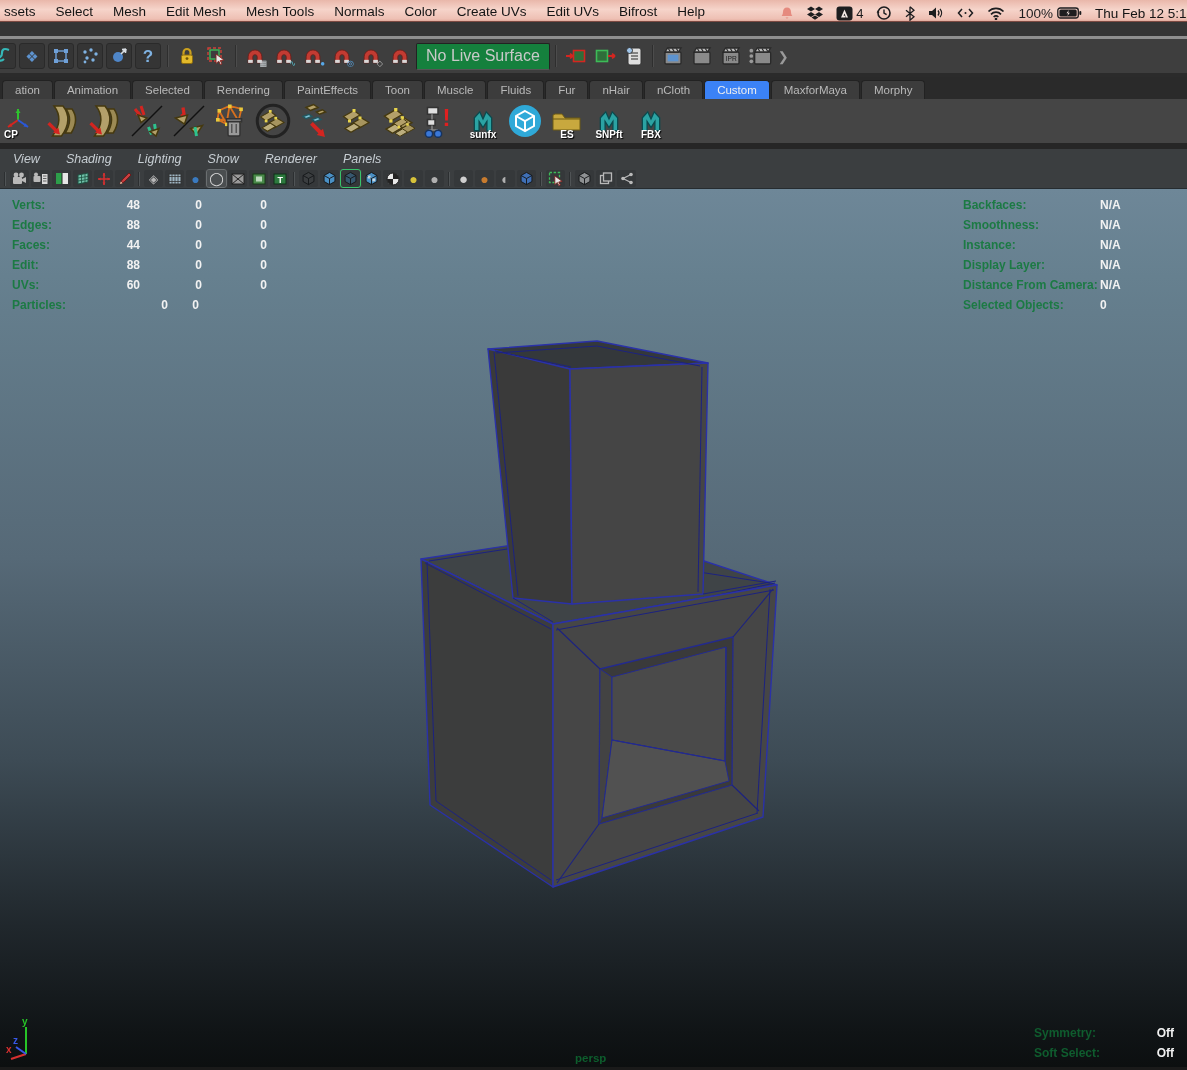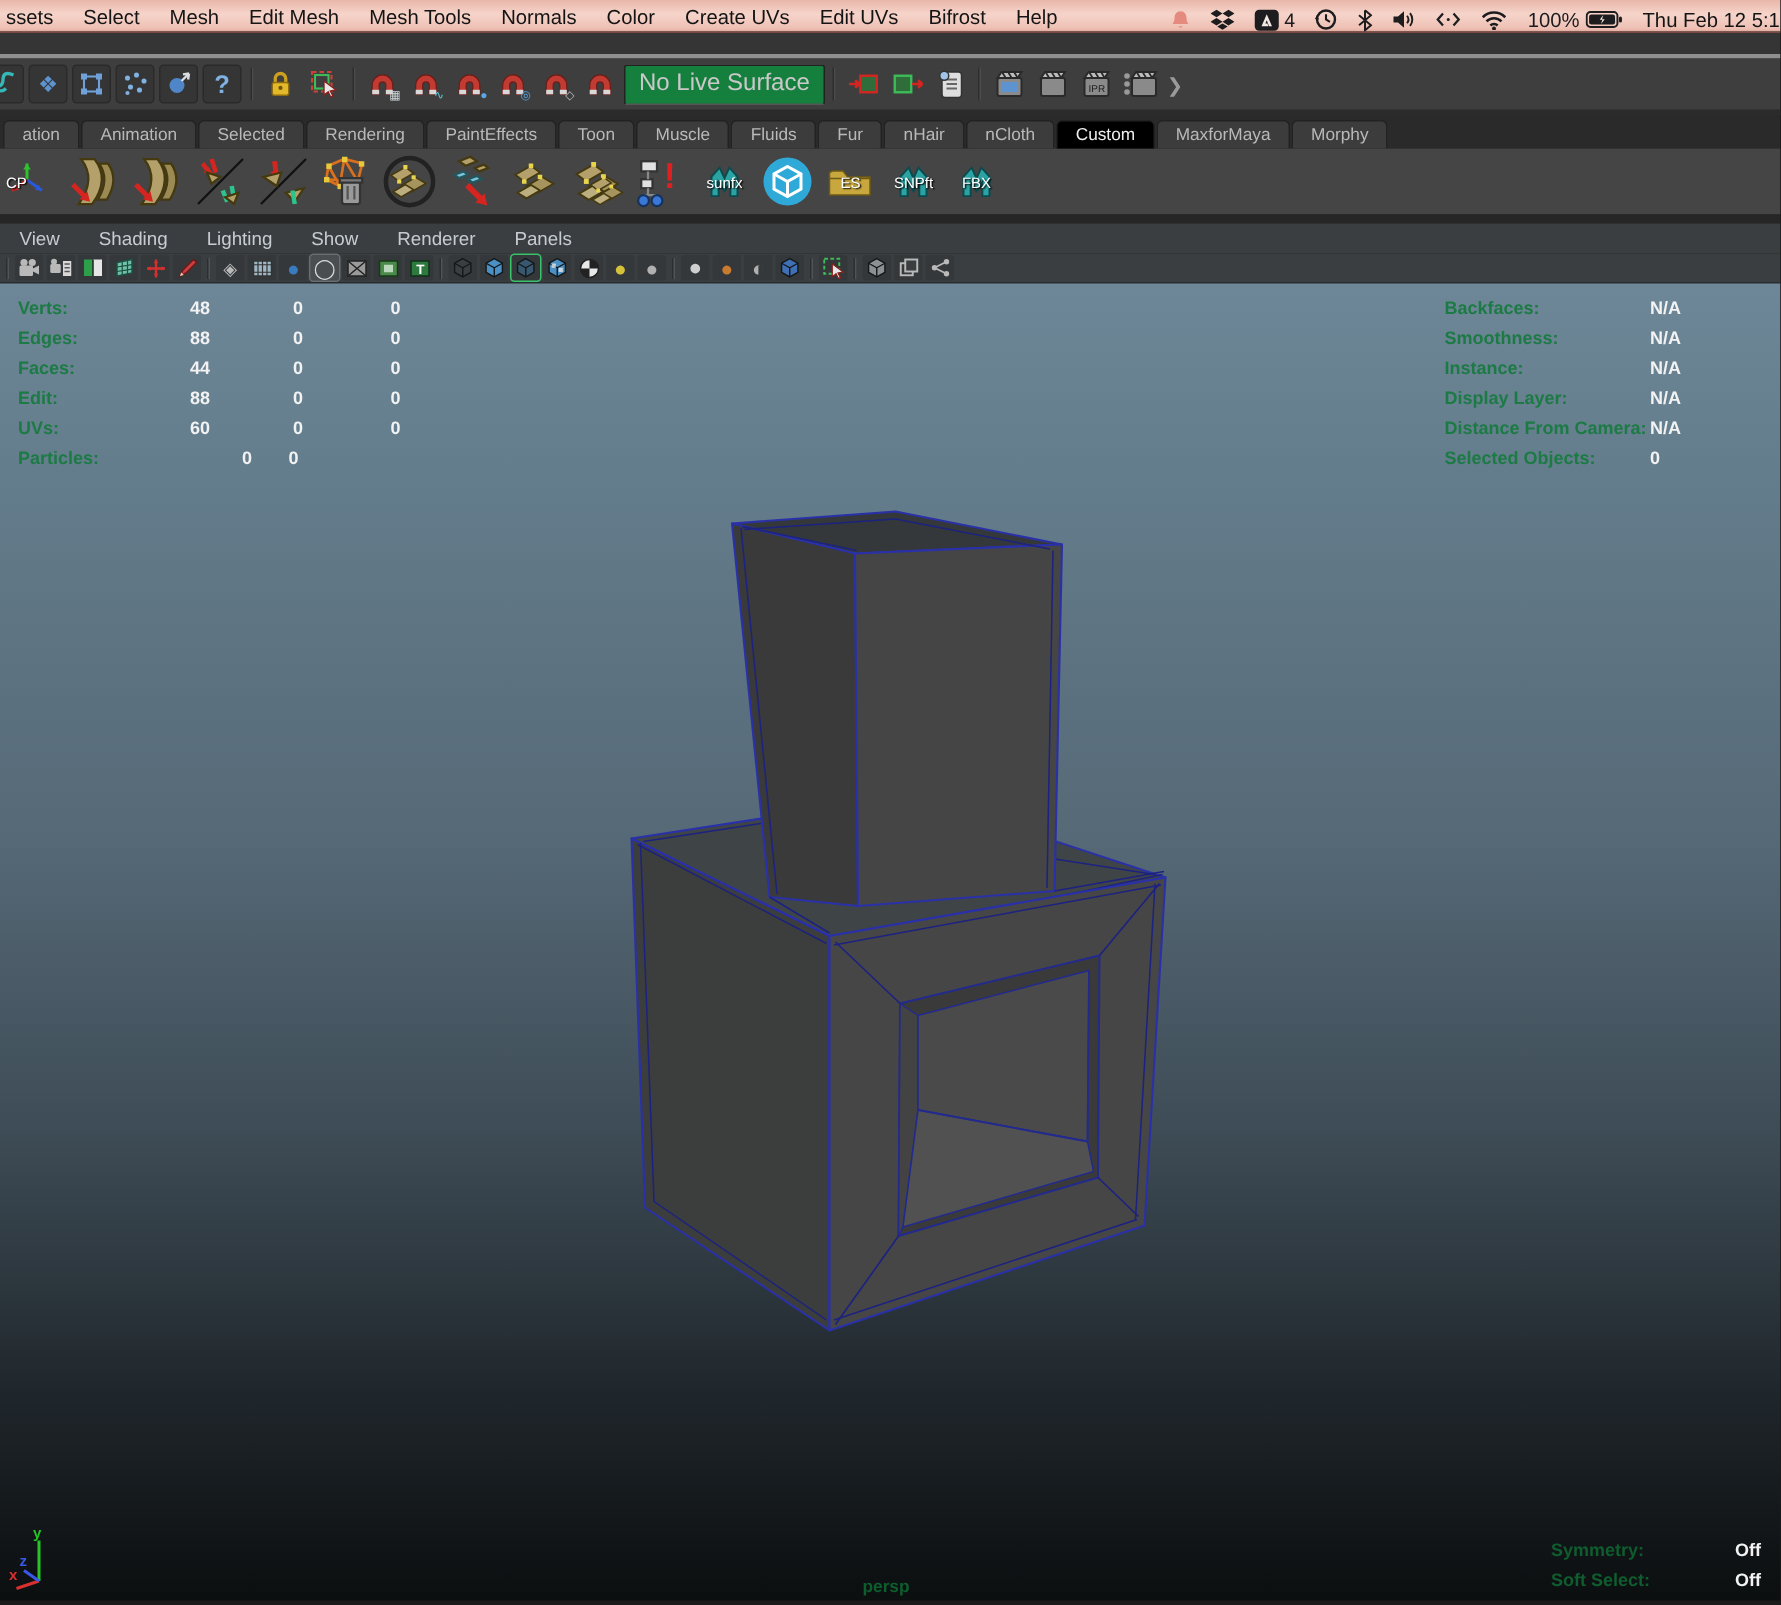--- a/index.html
+++ b/index.html
@@ -33,35 +33,35 @@
     color:#c9c9c9; font-size:16px; padding:3px 9px 4px; border-radius:2px; min-width:96px; }
   .mag-ovl { position:absolute; right:1px; bottom:1px; font-size:8px; line-height:1; color:#cfd6da; }
   .expand-arrow { color:#9a9a9a; font-size:13px; padding:0 2px; }
 
   
   #shelf-tabs { height:22px; background:#2a2a2a; display:flex; align-items:flex-end; padding-left:16px; }
   .shelf-tab { background:#3c3c3c; border:1px solid #222; border-bottom:none;
     border-radius:4px 4px 0 0; color:#b9b9b9; font-size:11.5px; padding:3px 12px 3px;
     margin-right:1px; white-space:nowrap; cursor:default; }
   .shelf-tab.first { margin-left:-14px; }
-  .shelf-tab.active { background:#000000; color:#efefef; }
+  .shelf-tab.active { background:#3b82f6; color:#efefef; }
 
   
   #shelf { height:44px; background:#454545; display:flex; align-items:center; gap:4px; padding-left:2px; }
   .shelf-item { width:38px; height:38px; flex:none; position:relative;
     display:flex; align-items:center; justify-content:center; border-radius:3px; }
-  .shelf-item .slabel { position:absolute; left:2px; bottom:12px; color:#fff; font-size:10px;
-    font-weight:normal; text-shadow:1px 1px 1px #000; }
+  .shelf-item .slabel { position:absolute; left:2px; bottom:0; color:#fff; font-size:10px;
+    font-weight:bold; text-shadow:1px 1px 1px #000; }
   .shelf-item .slabel.center { left:50%; transform:translateX(-50%);margin-top:11px; }
 
   
   #panel-gap { height:6px; background:#262626; }
   #panel-menu { height:20px; background:#3b3e40; display:flex; align-items:center; gap:0;
     color:#c6cdd2; font-size:12.5px; }
-  #panel-menu .pm-item { padding:1px 13px; white-space:nowrap; cursor:default; }
+  #panel-menu .pm-item { padding:1px 13px; white-space:nowrap; cursor:default;font-style:italic; }
   #panel-toolbar { height:20px; background:#3b3e40; border-bottom:1px solid #262c30;
     display:flex; align-items:center; gap:2px; padding-left:2px; }
   .pbtn { width:19px; height:17px; background:#35383a; border-radius:2px; flex:none;
     display:inline-flex; align-items:center; justify-content:center; overflow:hidden; }
   .pbtn.lit { background:#4a4e50; outline:1px solid #6a6e70; }
   .pbtn.bracketed { outline:1.5px solid #39c36a; }
   .pg { font-size:12px; line-height:1; }
   .psep { width:6px; height:14px; display:flex; justify-content:center; flex:none; }
   .psep i { width:2px; height:100%; background:#2c2f31; border-right:1px solid #50545six; border-right:1px solid #505456; }
 

